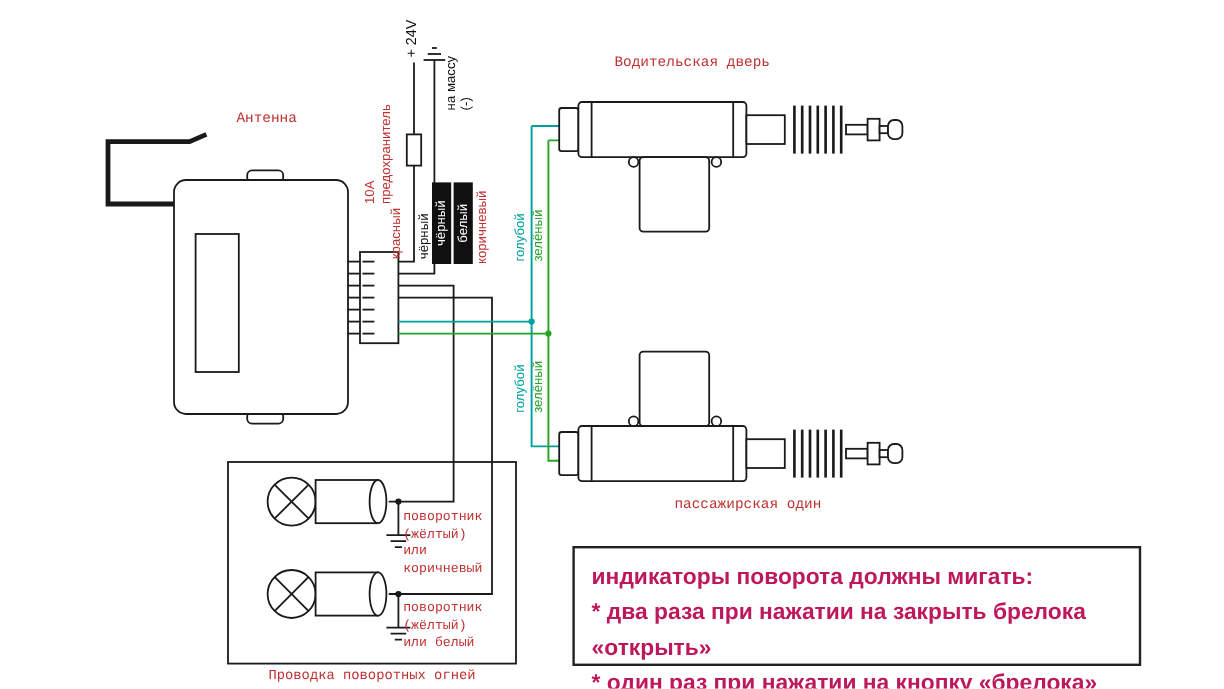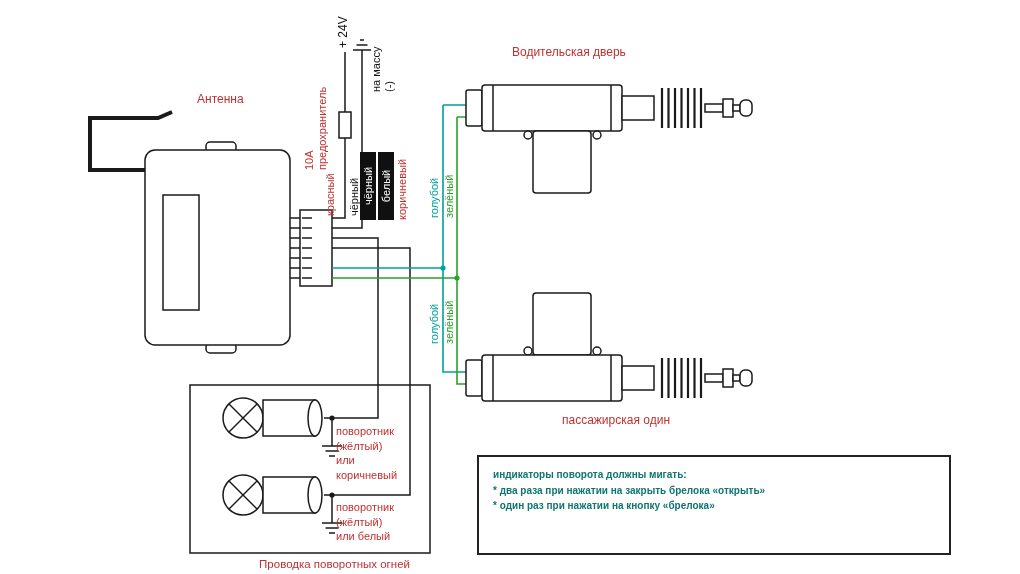--- a/index.html
+++ b/index.html
@@ -3,40 +3,40 @@
 <meta charset="utf-8">
 <style>
   html,body{margin:0;padding:0;background:#fff;}
   #stage{
     position:relative;width:1020px;height:574px;background:#fff;overflow:hidden;
     font-family:"Liberation Sans", sans-serif;
   }
   #stage svg{position:absolute;left:0;top:0;}
   .lbl{
     position:absolute;white-space:pre-line;line-height:1.22;
-    font-size:11px;color:#111;z-index:2;
+    font-size:11px;color:#111;z-index:2;font-family:Liberation Mono, monospace;
   }
   .lbl.red{color:var(--label_red);}
   .lbl.big{font-size:12px;}
   .vlbl{
     position:absolute;white-space:pre-line;line-height:1.18;font-size:11px;
     transform:rotate(-90deg);transform-origin:0 0;z-index:2;color:#111;
   }
   .vlbl.red{color:var(--label_red);}
   .vlbl.teal{color:var(--wire_teal);}
   .vlbl.green{color:var(--wire_green);}
   .vlbl.bar{
     background:#101010;color:#fff;width:68px;text-align:center;
     padding:2px 0;line-height:1.1;
   }
-  .caption{text-align:right;width:200px;font-size:11.5px;}
+  .caption{text-align:center;width:200px;font-size:11.5px;}
   .note{
     position:absolute;left:477px;top:455px;width:442px;height:76px;
     border:2px solid #222;background:#fff;padding:10px 14px;
-    font-size:10px;font-weight:bold;color:#0f766e;line-height:1.55;z-index:2;
+    font-size:19px;font-weight:bold;color:#be185d;line-height:1.55;z-index:2;
   }
   
   .ln{stroke:#1a1a1a;stroke-width:1.5;fill:none;}
   .thick{stroke:#1a1a1a;stroke-width:4;fill:none;}
   .part{fill:#fff;stroke:#1a1a1a;stroke-width:1.5;}
   .box{fill:none;stroke:#1a1a1a;stroke-width:1.5;}
   .teal-ln{stroke:var(--wire_teal);stroke-width:1.6;fill:none;}
   .green-ln{stroke:var(--wire_green);stroke-width:1.6;fill:none;}
   .teal-dot{fill:var(--wire_teal);stroke:none;}
   .green-dot{fill:var(--wire_green);stroke:none;}

